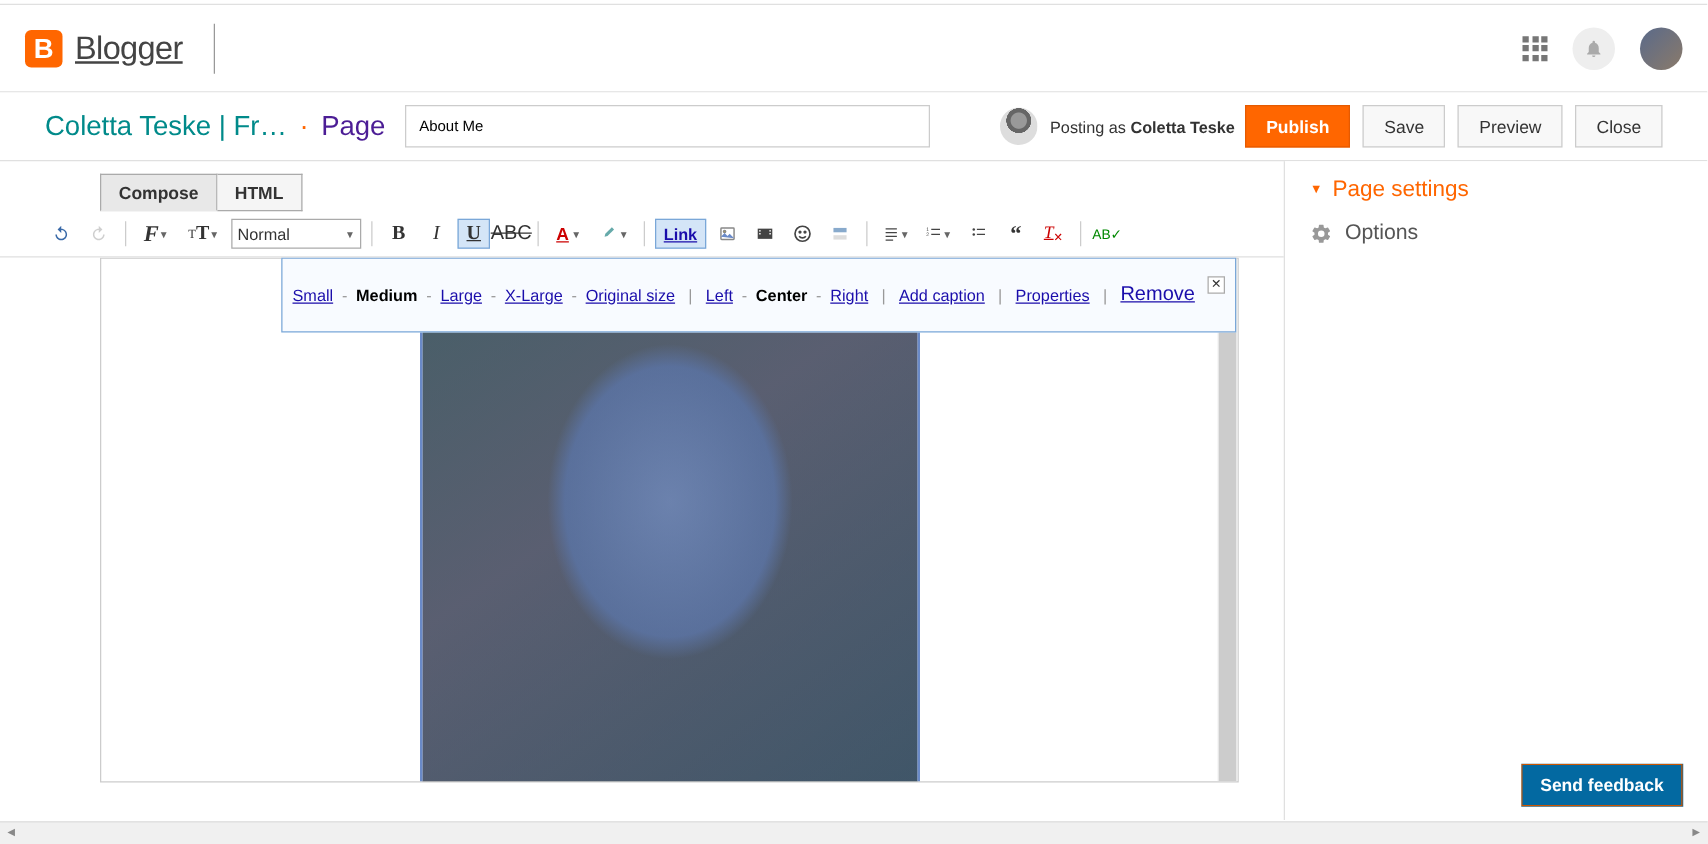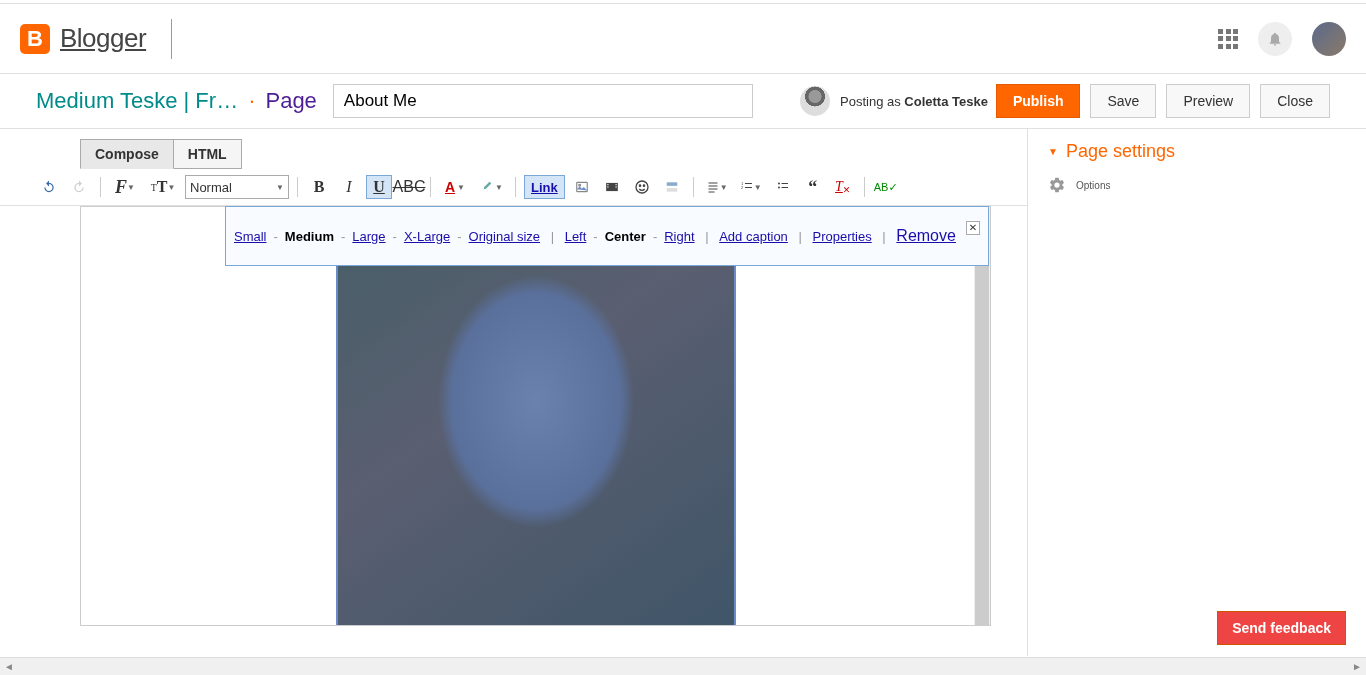--- a/index.html
+++ b/index.html
@@ -11,21 +11,21 @@
   .header-divider { width:1px; height:40px; background:#999; margin:0 25px;}
   .header-right { margin-left:auto; display:flex; align-items:center; gap:20px;}
   .apps-icon { width:20px; height:20px; display:grid; grid-template-columns:repeat(3,5px); grid-template-rows:repeat(3,5px); gap:2.5px; cursor:pointer;}
   .apps-icon span { background:#777; width:5px; height:5px;}
   .notif { width:34px; height:34px; border-radius:50%; background:#eee; display:flex; align-items:center; justify-content:center; cursor:pointer;}
   .avatar { width:34px; height:34px; border-radius:50%; background:linear-gradient(135deg,#5a6a8a,#8a7a6a); cursor:pointer; overflow:hidden;}
   .subheader { display:flex; align-items:center; padding:10px 36px; border-bottom:1px solid #e0e0e0; gap:8px; background:#fff;}
   .blog-title { color:#008a8a; font-size:22px; max-width:210px; white-space:nowrap; overflow:hidden; text-overflow:ellipsis; cursor:pointer;}
   .dot { color:#ff6600; font-size:22px; margin:0 2px;}
   .page-label { color:#4c1d95; font-size:22px;}
-  .title-input { width:420px; height:34px; border:1px solid #ccc; padding:0 10px; font-size:17px; margin-left:8px;}
+  .title-input { width:420px; height:34px; border:1px solid #ccc; padding:0 10px; font-size:12px; margin-left:8px;}
   .posting-as { margin-left:auto; display:flex; align-items:center; gap:10px;}
   .mini-avatar { width:30px; height:30px; border-radius:50%; background:radial-gradient(circle at 50% 35%, #999 25%, #666 28%, #666 40%, transparent 41%), #ddd; display:flex; align-items:flex-end; justify-content:center;}
   .btn { height:34px; border:1px solid #ccc; background:#f8f8f8; padding:0 16px; font-size:14px; cursor:pointer; color:#333; font-family:Arial;}
   .btn-publish { background:#ff6600; color:#fff; border-color:#e55a00; font-weight:bold;}
   .btn-group { display:flex; gap:10px;}
   .editor-area { display:flex; height:calc(675px - 4px - 70px - 56px - 18px); }
   .main-col { flex:1; display:flex; flex-direction:column; border-right:1px solid #e0e0e0; position:relative;}
   .tabs { display:flex; padding:10px 36px 0; gap:0;margin-left:44px;}
   .tab { padding:6px 14px; border:1px solid #aaa; background:#f5f5f5; font-size:14px; cursor:pointer; font-weight:bold;}
   .tab.active { background:#e8e8e8; border-bottom-color:#e8e8e8;}
@@ -43,23 +43,23 @@
   .scroll-thumb { position:absolute; top:0; left:1px; right:1px; height:100%; background:#ccc;}
   .img-toolbar { position:absolute; top:0; left:225px; background:#f8fbff; border:1px solid #7aa7d8; padding:20px 8px; font-size:13px; display:flex; align-items:center; gap:4px; z-index:5; white-space:nowrap;}
   .img-toolbar a { color:#1a0dab; text-decoration:underline; cursor:pointer;}
   .img-toolbar .active-opt { color:#000; font-weight:bold; text-decoration:none;}
   .img-toolbar .sep { color:#999; margin:0 3px;}
   .img-toolbar .close-x { border:1px solid #aaa; width:14px; height:14px; display:flex; align-items:center; justify-content:center; font-size:10px; margin-left:6px; cursor:pointer; background:#fff; line-height:1; position:relative; top:-8px;}
   .image-placeholder { width:400px; height:400px; margin:26px auto 0; background:linear-gradient(rgba(70,100,160,0.45),rgba(70,100,160,0.45)),radial-gradient(ellipse 140px 180px at 50% 42%, #8a9ab8 0%, #6a7a98 60%, transparent 70%), linear-gradient(145deg,#4a5a3a,#6a5a4a 40%,#3a4a3a); position:relative; border:2px solid #6a8ac8;}
   .sidebar { width:338px; padding:12px 20px; background:#fff;}
   .settings-header { color:#ff6600; font-size:18px; display:flex; align-items:center; gap:8px; cursor:pointer; margin-bottom:14px;}
   .settings-header .tri { font-size:10px;}
-  .options-row { display:flex; align-items:center; gap:10px; font-size:10px; color:#555; cursor:pointer;}
+  .options-row { display:flex; align-items:flex-end; gap:10px; font-size:17px; color:#555; cursor:pointer;}
   .gear { color:#888;}
-  .feedback-btn { position:fixed; right:20px; bottom:30px; background:#ef4444; color:#fff; border:1px solid #cc5500; padding:8px 14px; font-size:14px; font-weight:bold; cursor:pointer;}
+  .feedback-btn { position:fixed; right:20px; bottom:30px; background:#0369a1; color:#fff; border:1px solid #cc5500; padding:8px 14px; font-size:14px; font-weight:bold; cursor:pointer;}
   .bottom-scroll { position:fixed; bottom:0; left:0; right:0; height:18px; background:#f0f0f0; display:flex; align-items:center; justify-content:space-between; border-top:1px solid #ddd;}
   .bottom-scroll .arrow { width:18px; text-align:center; color:#888; font-size:10px; cursor:pointer;}
   svg { display:block; }
 </style>
 </head>
 <body>
 
 <div class="topbar"></div>
 
 <div class="header">
@@ -81,21 +81,21 @@
     <div class="notif">
       <svg width="16" height="16" viewBox="0 0 24 24" fill="#aaa">
           <path d="M12 22a2 2 0 0 0 2-2h-4a2 2 0 0 0 2 2zm6-6V11c0-3.07-1.63-5.64-4.5-6.32V4a1.5 1.5 0 0 0-3 0v.68C7.63 5.36 6 7.92 6 11v5l-2 2v1h16v-1l-2-2z"></path>
         </svg>
     </div>
     <div class="avatar"></div>
   </div>
 </div>
 
 <div class="subheader">
-  <span class="blog-title">Medium Teske | Fr…</span>
+  <span class="blog-title">Coletta Teske | Fr…</span>
   <span class="dot">·</span>
   <span class="page-label">Page</span>
   <input class="title-input" value="About Me" style="">
   <div class="posting-as">
     <div class="mini-avatar"></div>
     <span><span>Posting as</span> <b>Coletta Teske</b></span>
   </div>
   <div class="btn-group" style="">
     <button class="btn btn-publish">Publish</button>
     <button class="btn">Save</button>

